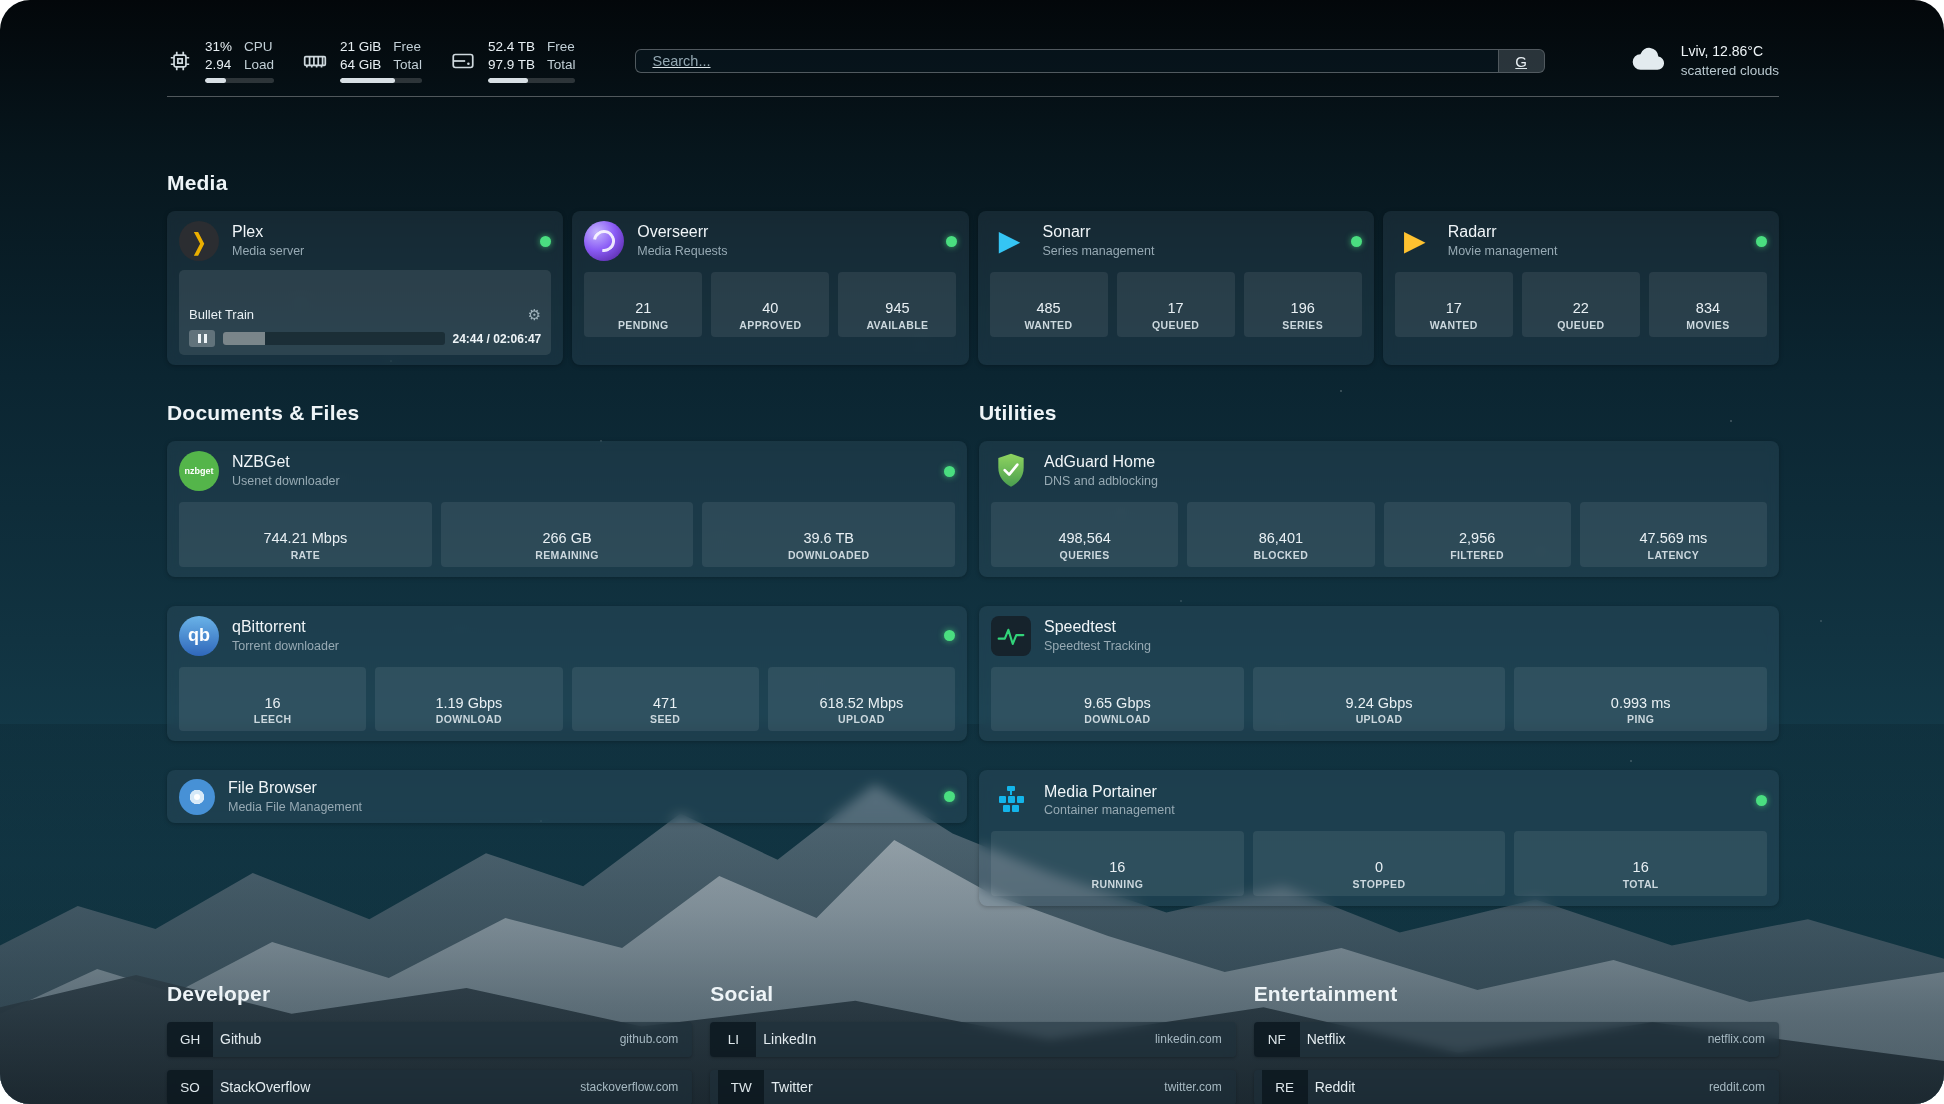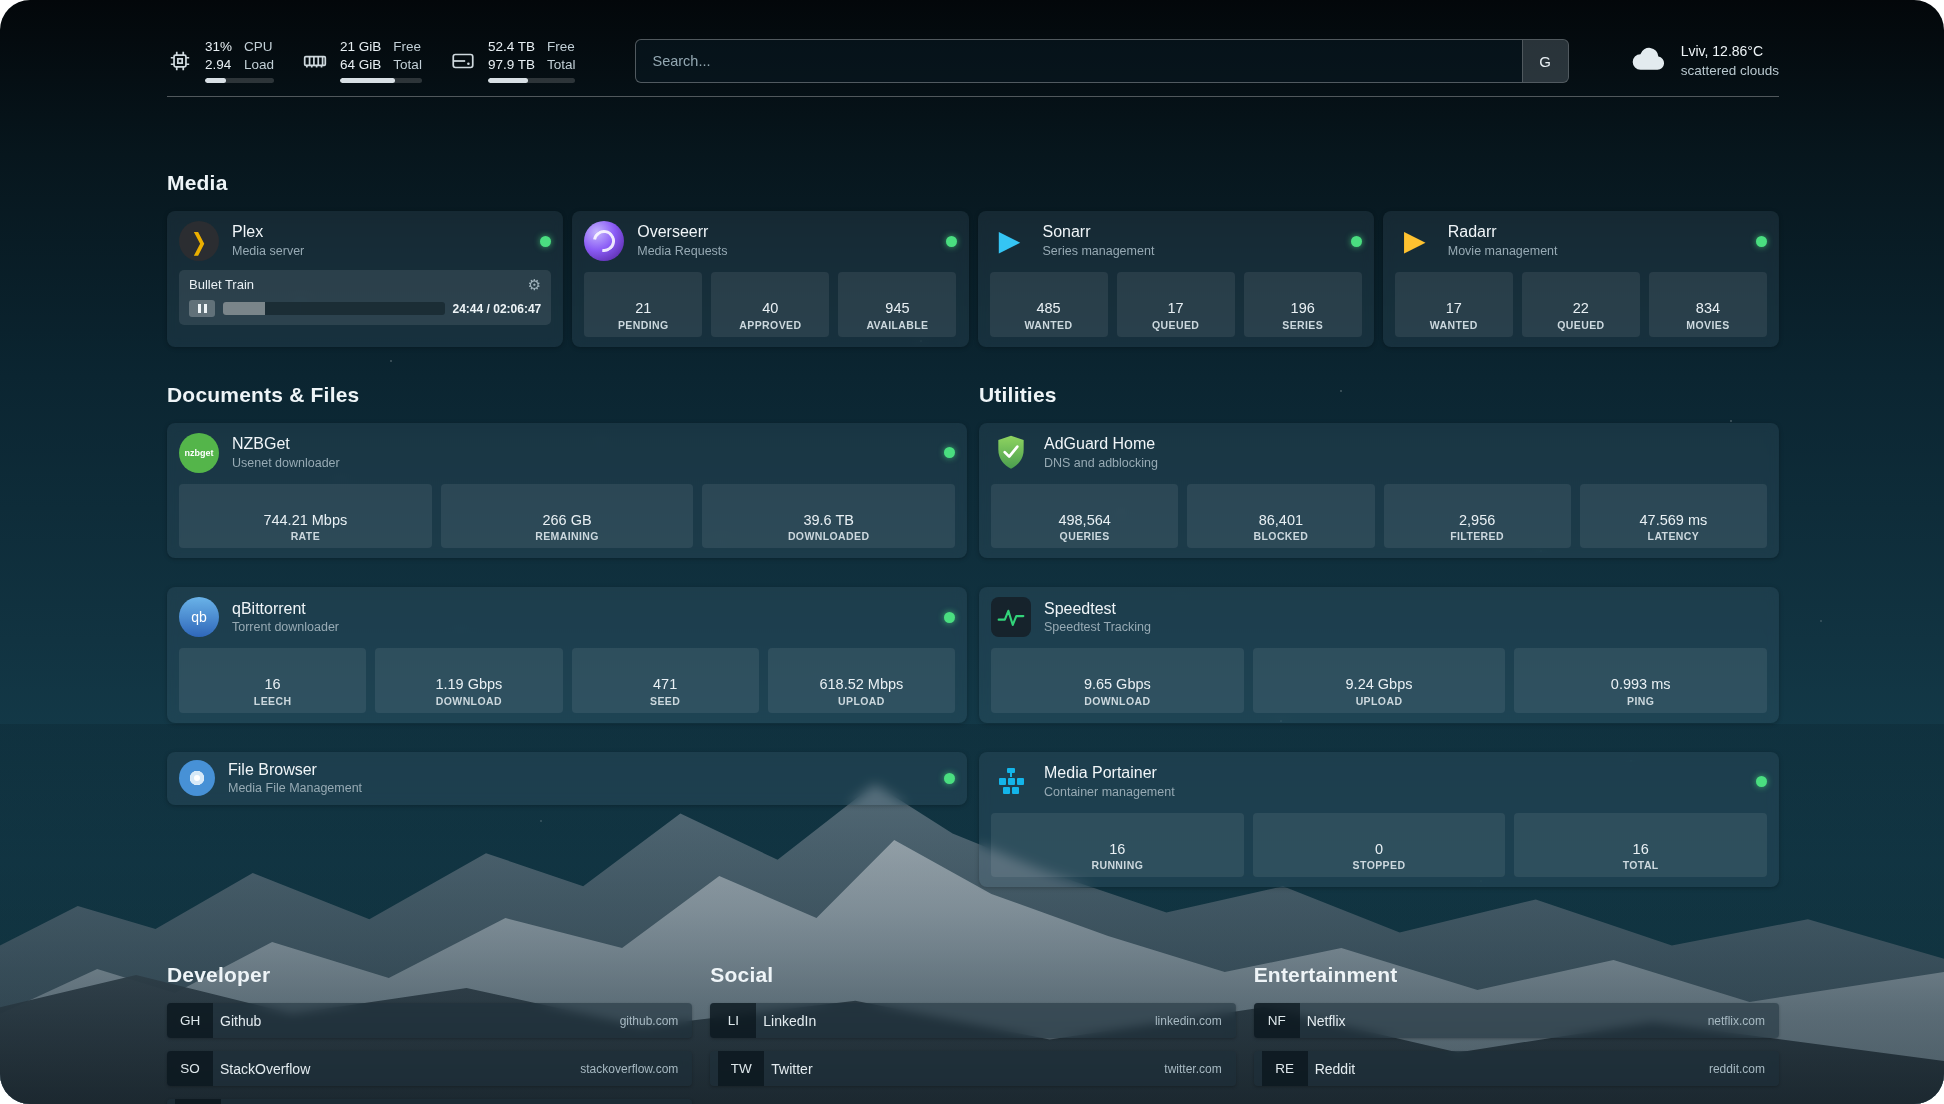--- a/index.html
+++ b/index.html
@@ -33,22 +33,22 @@
   .content { position:absolute; left:167px; top:0; width:1612px; }
   
   .topbar { display:flex; align-items:center; padding-top:32px; height:90px; color:#dfe8ec; }
   .res-widget { display:flex; align-items:center; gap:12px; margin-right:28px; }
   .res-icon { color:#cfd9de; flex:0 0 auto; display:flex; }
   .res-grid { display:grid; grid-template-columns:auto auto; column-gap:12px; row-gap:1px; font-size:13.5px; line-height:1.25; }
   .rv { color:#e8eff3; text-align:left; white-space:nowrap; }
   .rl { color:#c2cfd6; }
   .res-bar { grid-column:1 / span 2; height:5px; margin-top:4px; background:rgba(255,255,255,.16); border-radius:3px; overflow:hidden; }
   .res-fill { height:100%; background:var(--bar-fill,#d8e0e5); border-radius:3px; }
-  .searchbox { flex:1; display:flex; align-items:stretch; height:44px; margin:0 60px 0 32px;
-    background:rgba(10,26,34,.55); border:1px solid rgba(255,255,255,.30); border-radius:6px; overflow:hidden; }
+  .searchbox { flex:1; display:flex; align-items:stretch; height:24px; margin:0 84px 0 32px;
+    background:rgba(10,26,34,.55); border:1px solid rgba(255,255,255,.30); border-radius:6px; overflow:hidden;text-decoration:underline; }
   .searchbox input { flex:1; background:transparent; border:none; outline:none; color:#e8eff3; font-size:14.5px; padding:0 16px; font-family:inherit; }
   .searchbox input::placeholder { color:#93a7b1; }
   .search-btn { width:46px; display:flex; align-items:center; justify-content:center; background:rgba(255,255,255,.14);
     color:#e8eff3; font-size:15px; cursor:pointer; border-left:1px solid rgba(255,255,255,.18); }
   .weather { display:flex; align-items:center; gap:12px; }
   .weather-text { font-size:14px; line-height:1.45; text-align:left; }
   .weather-loc { color:#eef4f7; }
   .weather-cond { color:#b9c8cf; font-size:13.5px; }
   .divider { border-bottom:1px solid rgba(255,255,255,.30); margin-top:6px; }
   
@@ -68,39 +68,39 @@
   .svc-desc { font-size:12.5px; color:#97aab4; }
   .status-dot { width:11px; height:11px; border-radius:50%; background:var(--status-online,#4ade80); margin-left:auto;
     box-shadow:0 0 6px rgba(74,222,128,.7); flex:0 0 auto; }
   .stats-row { display:flex; gap:9px; margin-top:11px; }
   .stat { flex:1; background:rgba(255,255,255,.08); border-radius:4px; text-align:center; padding:7px 4px 6px; }
   .stat-value { font-size:14.5px; color:#e9f0f4; line-height:1.35;margin-top:20px; }
   .stat-label { font-size:10.5px; font-weight:700; color:#ccd8de; letter-spacing:.4px; }
   .media-card { min-height:131px; }
   
   .nowplaying { margin-top:9px; background:rgba(255,255,255,.09); border-radius:5px; padding:7px 10px 8px; }
-  .np-titlerow { display:flex; justify-content:space-between; }
+  .np-titlerow { display:flex; justify-content:space-between;margin-top:30px; }
   .np-title { font-size:13px; color:#e9f0f4; }
   .gear { color:#9fb2bb; font-size:15px; cursor:pointer; line-height:1; }
   .np-progressrow { display:flex; align-items:center; gap:8px; margin-top:8px; }
   .pause-btn { width:26px; height:17px; border-radius:3px; background:rgba(255,255,255,.25); display:flex; align-items:center; justify-content:center; gap:3px; cursor:pointer; }
   .pause-btn i { display:block; width:3px; height:9px; background:#eef4f7; }
   .np-track { flex:1; height:13px; background:rgba(8,20,27,.45); border-radius:3px; overflow:hidden; }
   .np-fill { height:100%; background:rgba(255,255,255,.42); }
   .np-time { font-size:12px; font-weight:700; color:#eef4f7; white-space:nowrap; }
   
   .icon-plex { background:#2b2d31; }
   .plex-chev { color:var(--plex,#ebaf00); font-size:19px; font-weight:700; transform:scaleY(1.25); }
   .icon-overseerr { background:radial-gradient(circle at 32% 28%, #c4b5fd 0%, #8b5cf6 45%, #4c1d95 100%); }
   .icon-overseerr::after { content:""; width:16px; height:16px; border-radius:50%; border:3px solid rgba(255,255,255,.85); border-left-color:transparent; transform:rotate(-35deg); }
   .play-glyph { font-size:28px; line-height:1; }
   .icon-sonarr  { color:var(--sonarr,#35c5f4); }
   .icon-radarr  { color:var(--radarr,#ffc230); }
   .icon-nzbget { background:var(--nzbget,#54b54a); color:#fff; font-size:9px; font-weight:700; }
-  .icon-qbittorrent { background:linear-gradient(180deg,#6ab3e8,#2f67ba); color:#fff; font-size:14px; font-weight:400;align-items:center; }
+  .icon-qbittorrent { background:linear-gradient(180deg,#6ab3e8,#2f67ba); color:#fff; font-size:18px; font-weight:700;align-items:center; }
   .icon-filebrowser { background:var(--filebrowser,#4791d6); }
   .icon-filebrowser::after { content:""; width:14px; height:14px; border-radius:50%; background:#fff; box-shadow:inset 0 0 0 4px #d6e9f8, inset 0 0 0 8px #fff; }
   .icon-speedtest { background:#16232c; border-radius:8px; }
   .compact-card { padding:8px 12px; }
   
   .bookmarks { display:grid; grid-template-columns:repeat(3,1fr); gap:18px; margin-top:76px; padding-bottom:30px; }
   .bm-row { display:flex; align-items:center; height:35px; background:rgba(30,48,58,.55); backdrop-filter:blur(5px);
     border-radius:4px; overflow:hidden; margin-bottom:13px; cursor:pointer; box-shadow:0 1px 3px rgba(0,0,0,.25); }
   .bm-row:last-child { margin-bottom:0;padding-left:8px; }
   .bm-abbr { width:46px; height:100%; background:rgba(5,15,22,.60); color:#dfe8ec; font-size:13.5px; font-weight:500;

